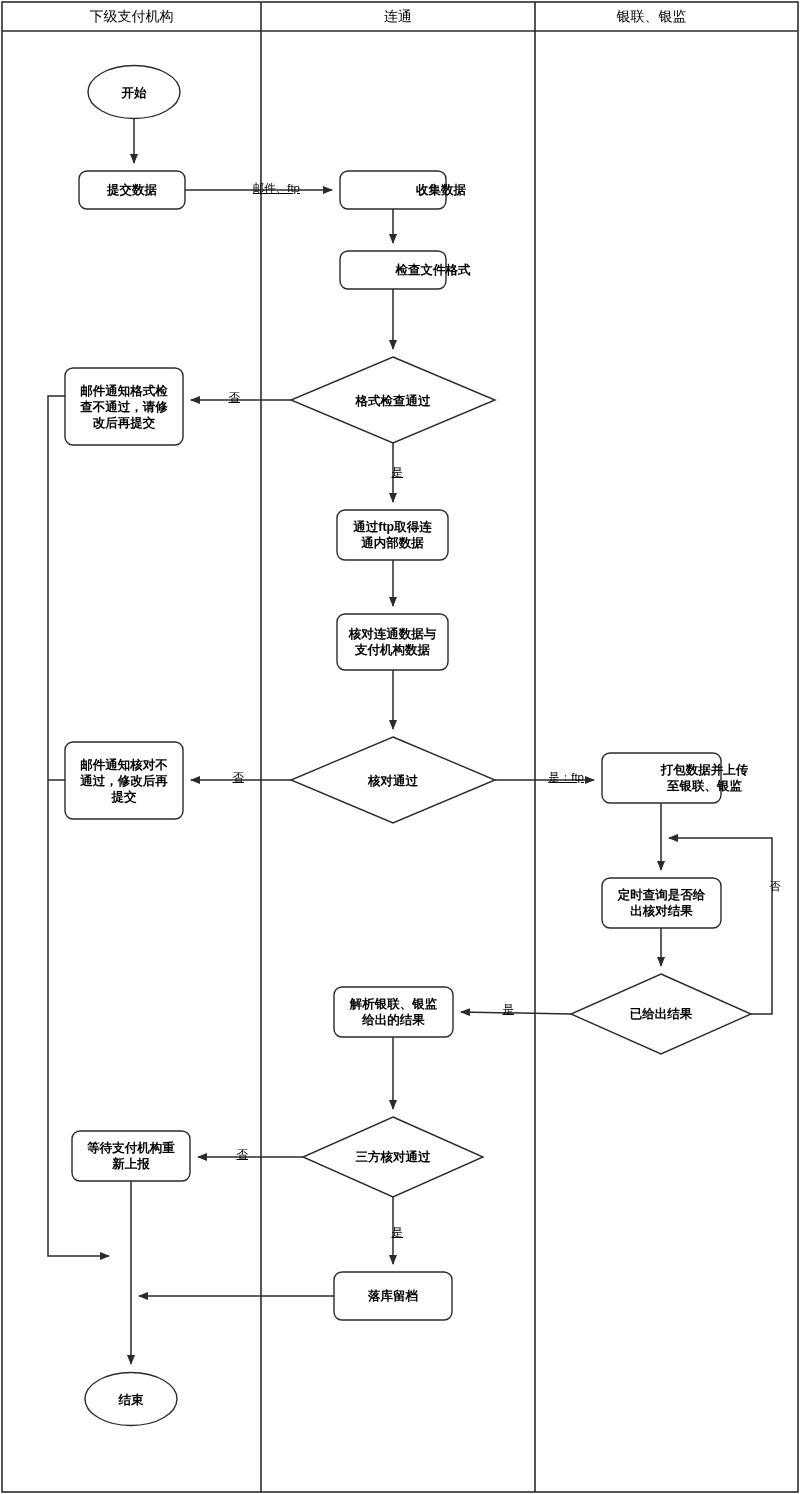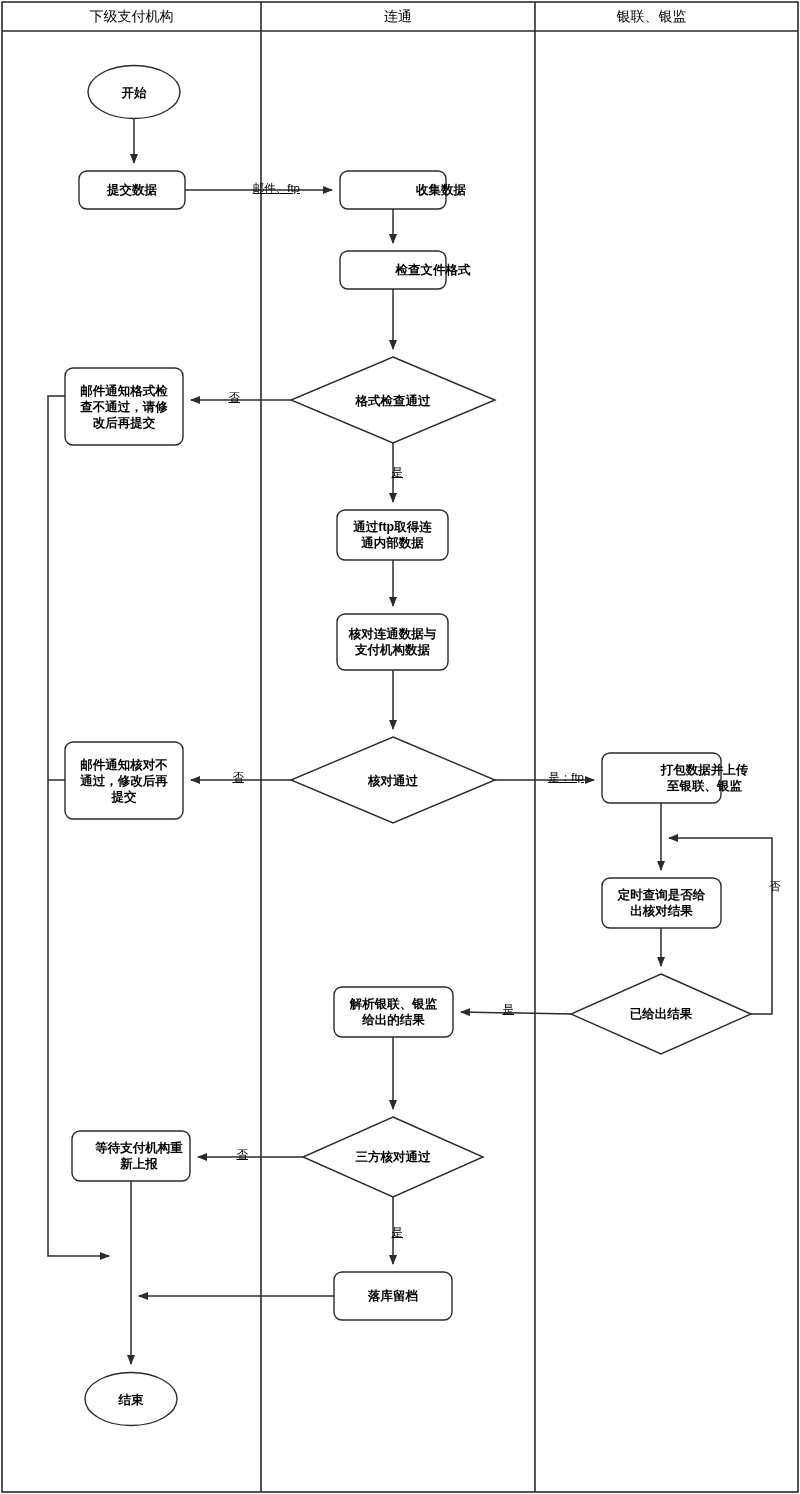--- a/index.html
+++ b/index.html
@@ -150,21 +150,21 @@
 通过，修改后再
 提交</div>
   <div class="node-label" style="left:602px; top:753px; width:119px; height:50px;margin-left:43px;">打包数据并上传
 至银联、银监</div>
   <div class="node-label" style="left:602px; top:878px; width:119px; height:50px;">定时查询是否给
 出核对结果</div>
   <div class="node-label" style="left:571px; top:974px; width:180px; height:80px;">已给出结果</div>
   <div class="node-label" style="left:334px; top:987px; width:119px; height:50px;">解析银联、银监
 给出的结果</div>
   <div class="node-label" style="left:303px; top:1117px; width:180px; height:80px;">三方核对通过</div>
-  <div class="node-label" style="left:72px; top:1131px; width:118px; height:50px;padding-left:8px;">等待支付机构重
+  <div class="node-label" style="left:72px; top:1131px; width:118px; height:50px;">等待支付机构重
 新上报</div>
   <div class="node-label" style="left:334px; top:1272px; width:118px; height:48px;">落库留档</div>
   <div class="node-label" style="left:85px; top:1373px; width:92px; height:53px;">结束</div>
 
   <div class="edge-label" style="left:212px; top:182px; width:88px;">邮件、ftp</div>
   <div class="edge-label" style="left:220px; top:391px; width:20px;">否</div>
   <div class="edge-label" style="left:383px; top:466px; width:20px;">是</div>
   <div class="edge-label" style="left:224px; top:771px; width:20px;">否</div>
   <div class="edge-label" style="left:508px; top:771px; width:76px;">是：ftp</div>
   <div class="edge-label vert" style="left:765px; top:872px; width:16px;">否</div>

